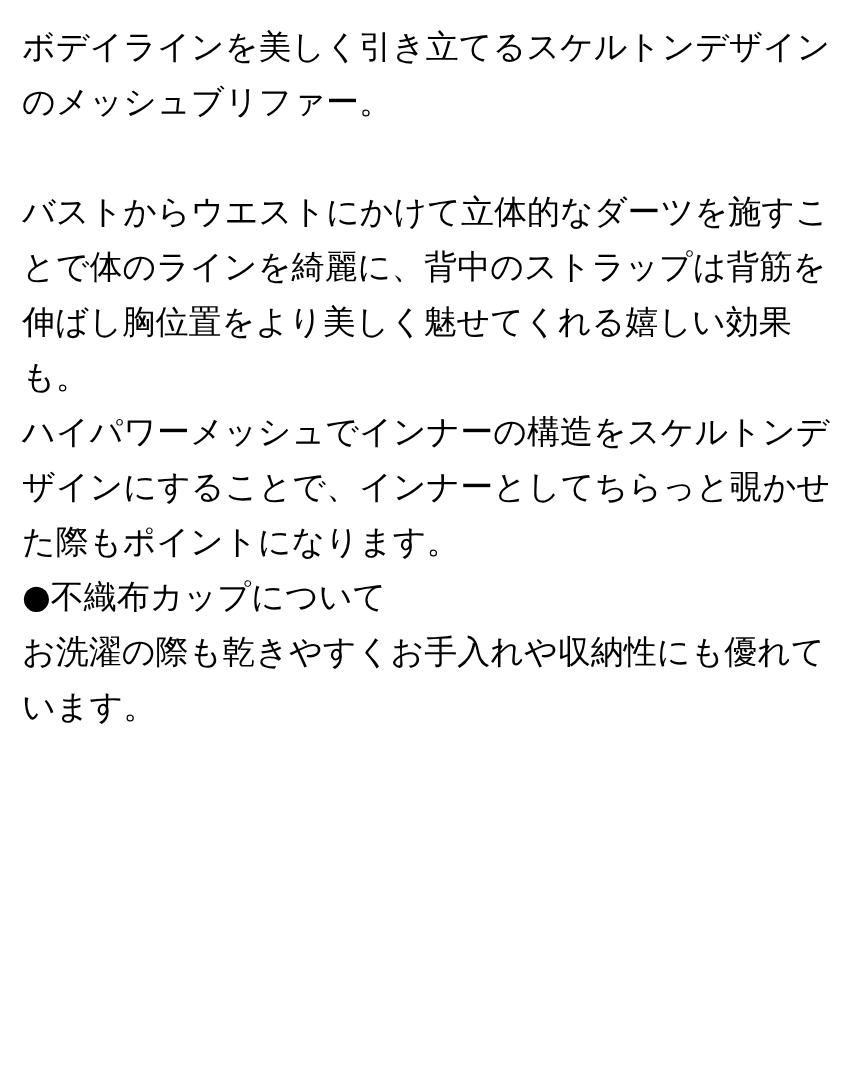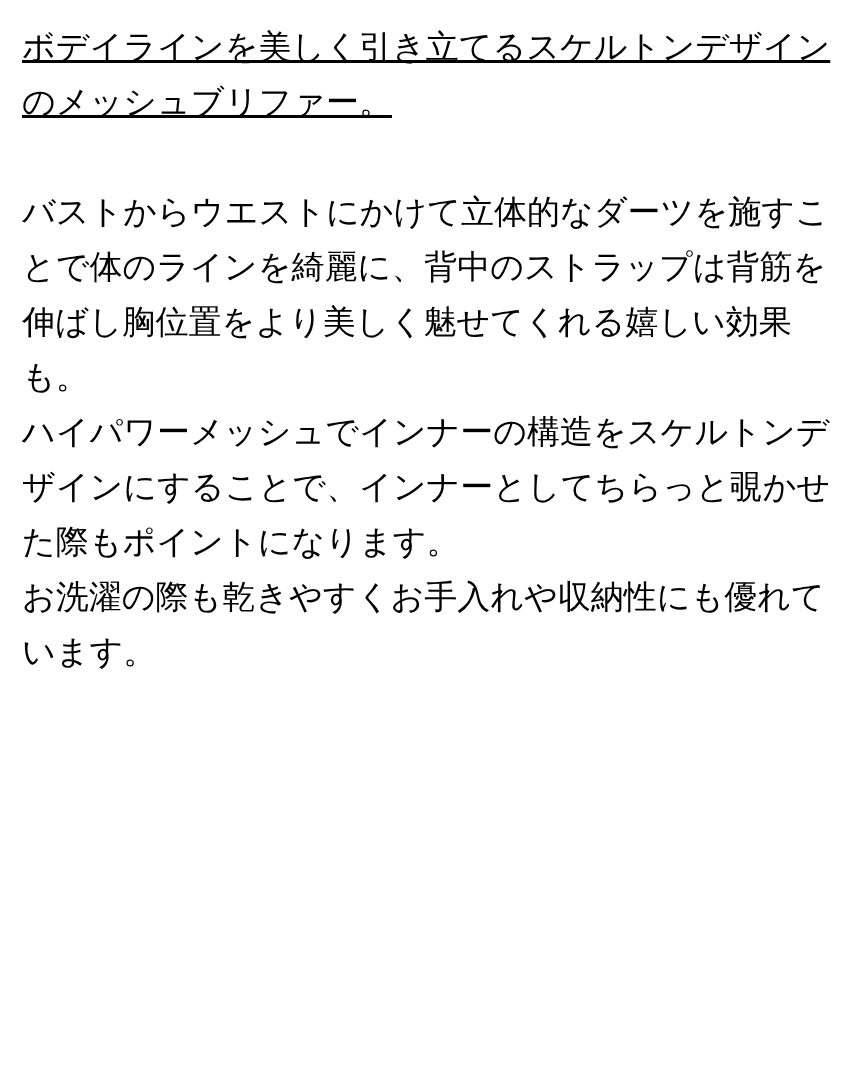--- a/index.html
+++ b/index.html
@@ -24,31 +24,31 @@
     text-align: left;
     overflow-wrap: break-word;
     line-break: strict;
   }
   .doc p {
     margin: 0;
     padding: 0;
   }
   .doc p.gap-after {
     margin-bottom: 55px;
-    text-decoration: underline;
   }
 </style>
 </head>
 <body>
 
 <main class="doc">
   <p class="gap-after">ボデイラインを美しく引き立てるスケルトンデザインのメッシュブリファー。</p>
 
   <p>バストからウエストにかけて立体的なダーツを施すことで体のラインを綺麗に、背中のストラップは背筋を伸ばし胸位置をより美しく魅せてくれる嬉しい効果も。</p>
 
   <p>ハイパワーメッシュでインナーの構造をスケルトンデザインにすることで、インナーとしてちらっと覗かせた際もポイントになります。</p>
 
 
+  <p>●不織布カップについて</p>
 
 
 
   <p>お洗濯の際も乾きやすくお手入れや収納性にも優れています。</p>
 </main>
 
 </body></html>

